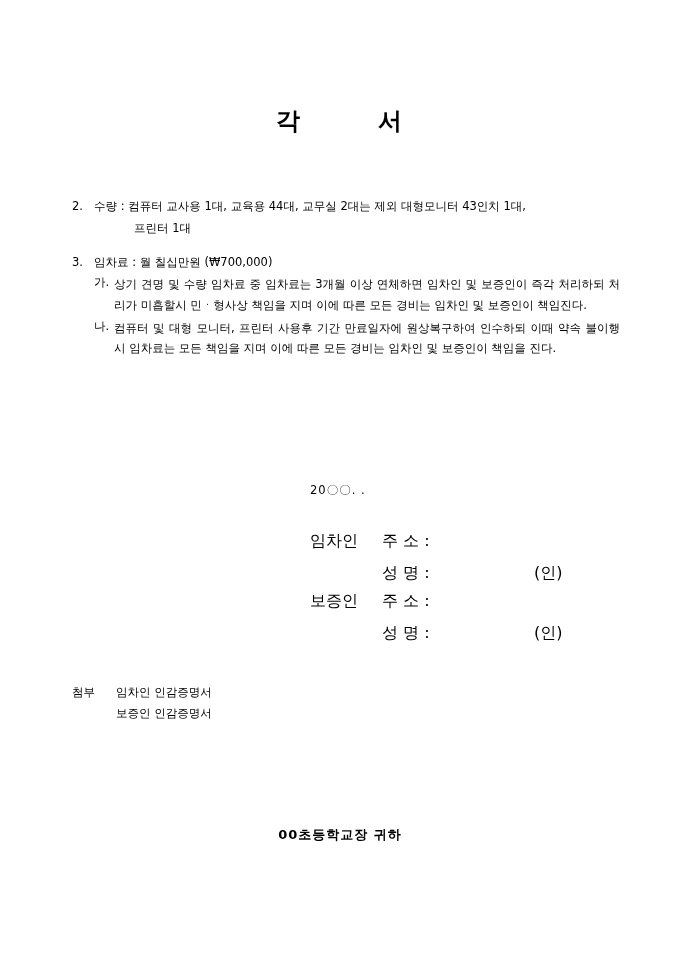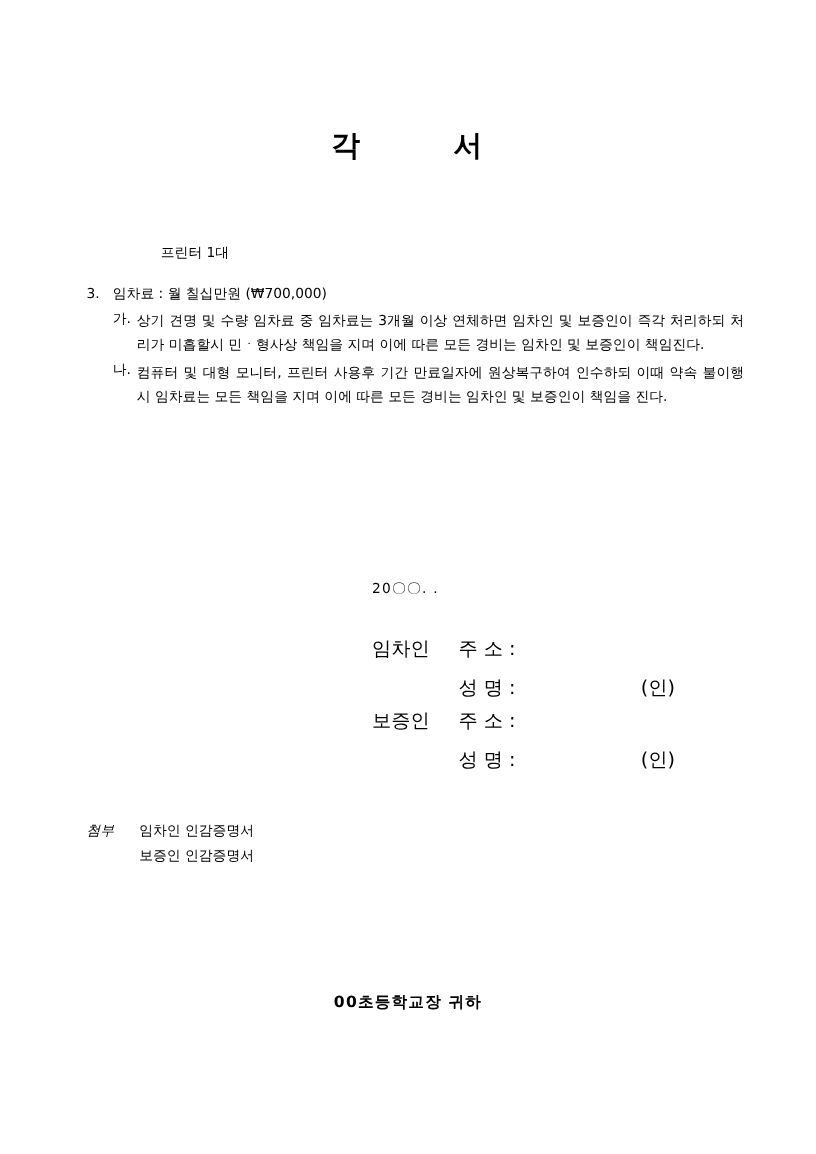--- a/index.html
+++ b/index.html
@@ -121,21 +121,20 @@
   .attach {
     position: absolute;
     top: 682px;
     left: 72px;
     font-size: 11.5px;
     line-height: 1.85;
   }
   .attach-head {
     display: inline-block;
     width: 44px;
-    font-style: italic;
   }
   .attach-second {
     padding-left: 44px;
   }
 
   
   .footer-to {
     position: absolute;
     top: 826px;
     left: 0;
@@ -152,20 +151,23 @@
 <div class="page">
 
   <div class="doc-title">
     <span>각</span><span class="sp"></span><span>서</span>
   </div>
 
   <div class="body-block">
 
 
     <div class="item">
+      <div class="item-line">
+        <span class="num">2.</span><span>수량 :</span> <span>컴퓨터 교사용 1대, 교육용 44대, 교무실 2대는 제외 대형모니터 43인치 1대,</span>
+      </div>
       <div class="qty-line2">프린터  1대</div>
     </div>
 
     <div class="item">
       <div class="item-line">
         <span class="num">3.</span><span>임차료 :</span> <span>월 칠십만원 (₩700,000)</span>
       </div>
 
       <div class="sub-item">
         <span class="sub-label">가.</span>

